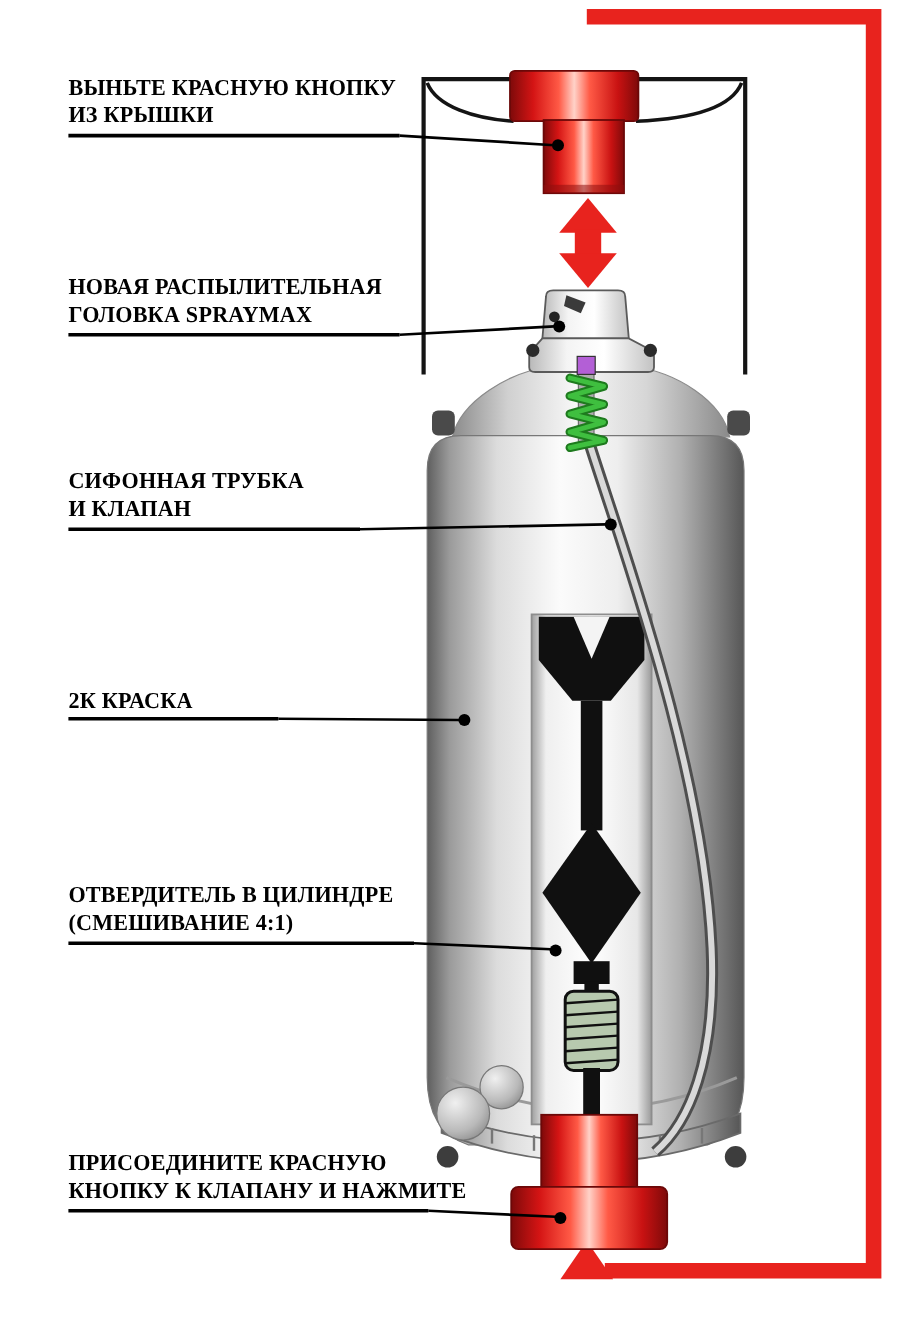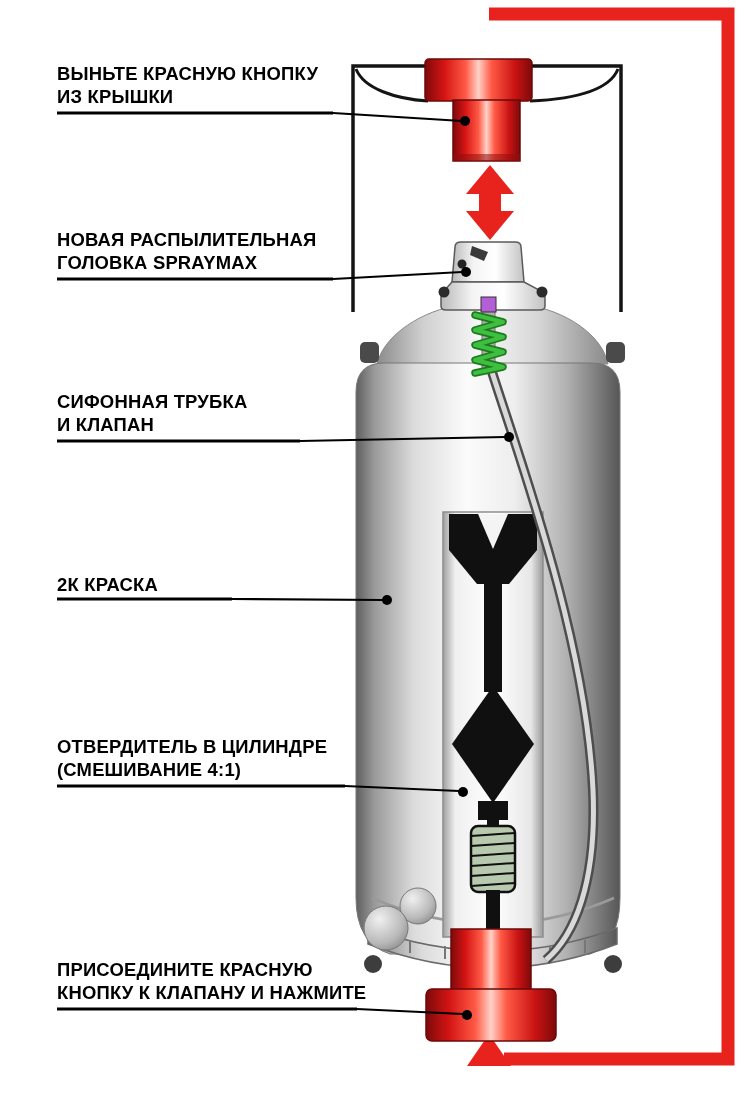--- a/index.html
+++ b/index.html
@@ -7,21 +7,21 @@
     --spring-green:#3fbf3f;
     --valve-purple:#b35fd6;
     --label-black:#000000;
     --background:#ffffff;
   }
   html,body{margin:0;padding:0;}
   body{background:#888;font-family:"Liberation Sans",sans-serif;}
   .stage{
     position:relative;width:755px;height:1100px;margin:0 auto;
     background:var(--background);overflow:hidden;
-    font-family:Liberation Sans, sans-serif;
+    font-family:Liberation Serif, serif;
   }
   .stage svg{position:absolute;left:0;top:0;}
   .label{
     position:absolute;
     color:var(--label-black);
     font-weight:bold;
     font-size:19px;
     line-height:23px;
     letter-spacing:.2px;
     white-space:nowrap;

